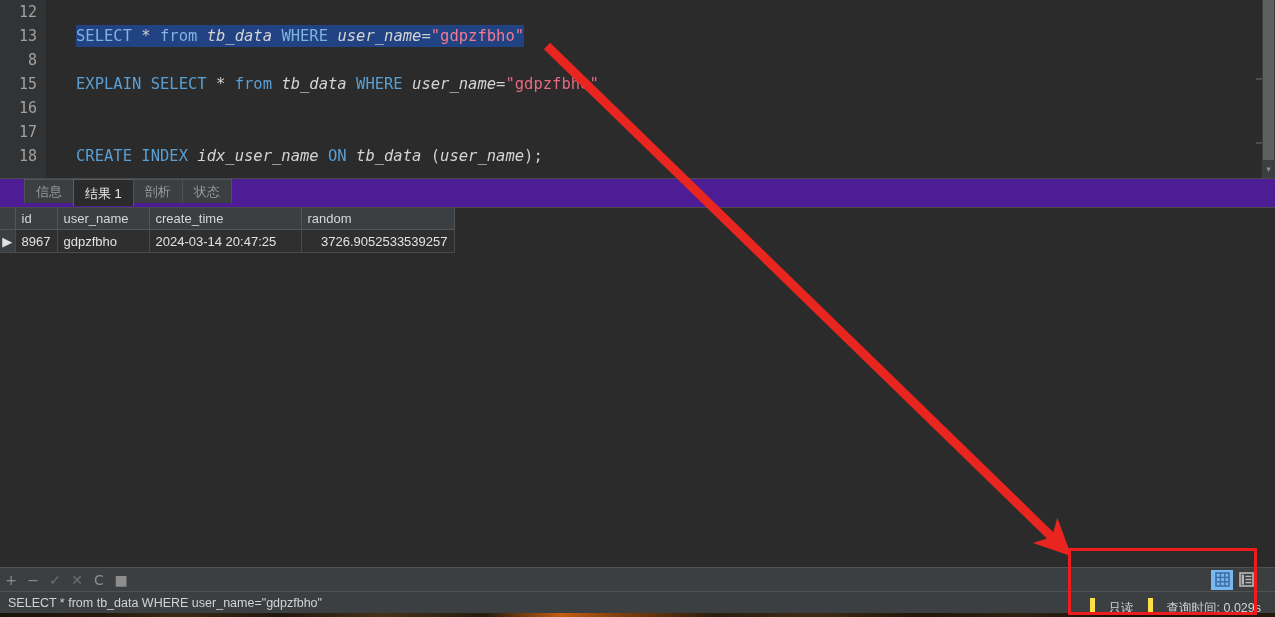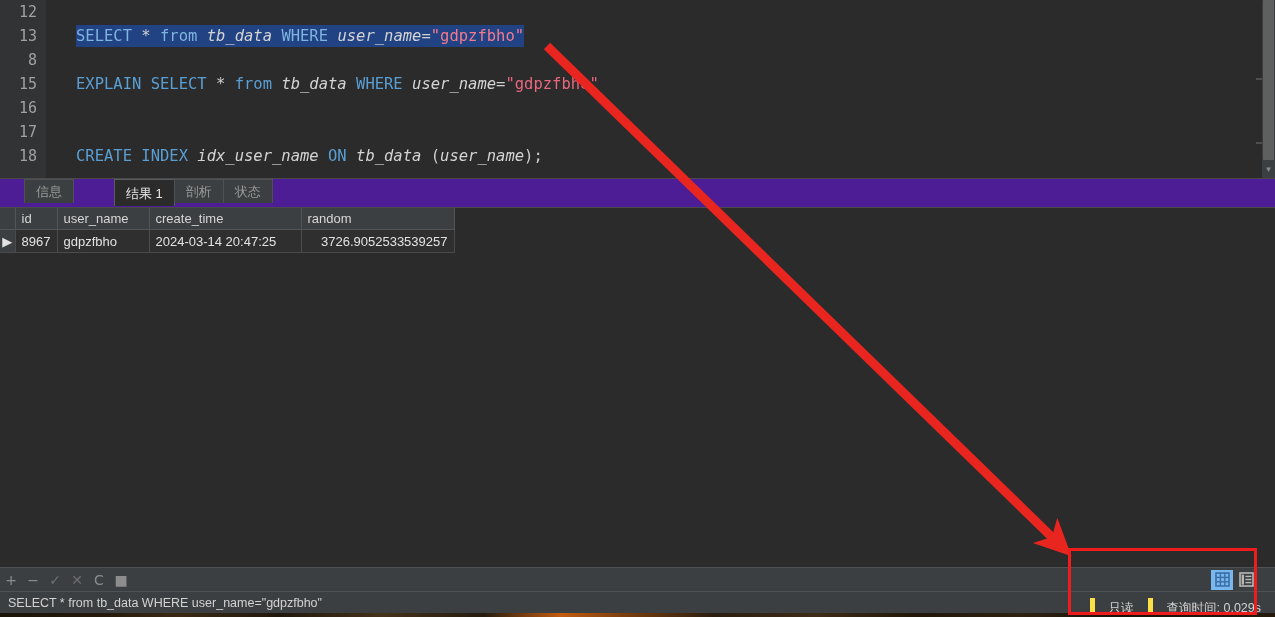--- a/index.html
+++ b/index.html
@@ -89,21 +89,20 @@
     border-bottom: none;
     margin-right: -1px;
     cursor: default;
     white-space: nowrap;
   }
   .tab.active {
     color: #e8e8e8;
     background: #2b2b2b;
     height: 27px; line-height: 27px;
     border-color: #5a5d5f;
-    margin-left: 41px;
   }
 
   
   .grid-area {
     position: absolute; left: 0; top: 207px; width: 1275px; height: 452px;
     background: #2b2b2b;
     border-top: 1px solid #4a4a4a;
   }
   table.grid { border-collapse: collapse; table-layout: fixed; }
   table.grid th {

